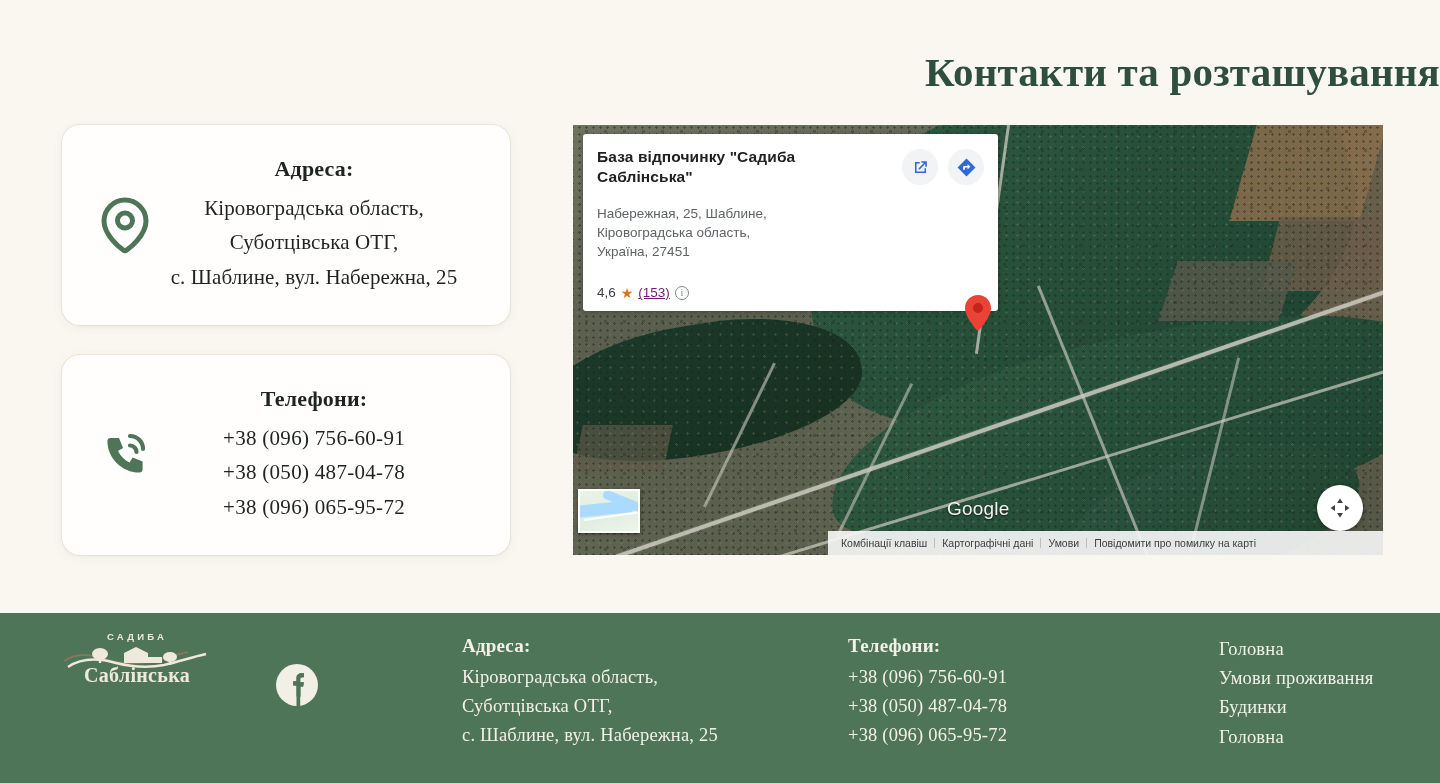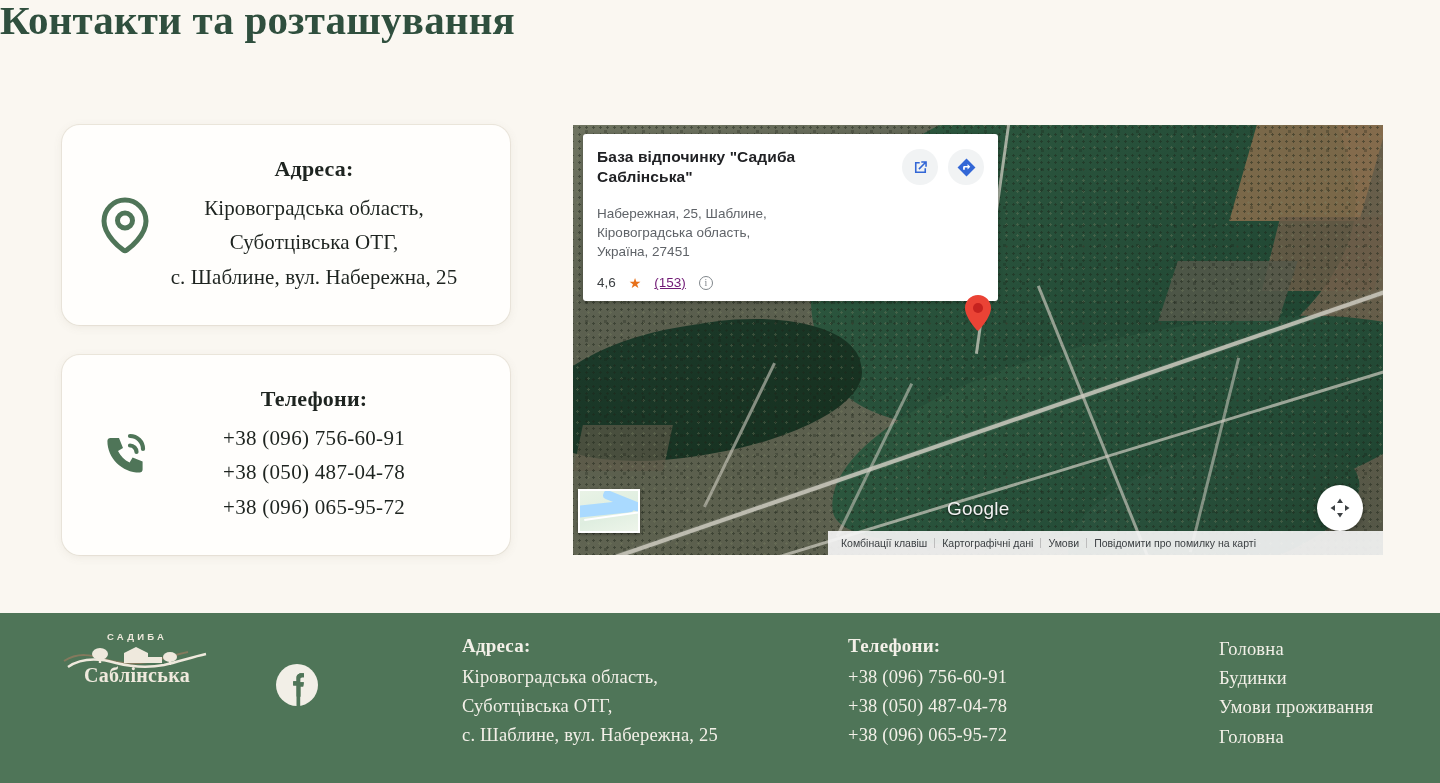--- a/index.html
+++ b/index.html
@@ -12,26 +12,27 @@
   }
 
   body {
     background: #faf7f1;
     font-family: "Liberation Serif", "DejaVu Serif", serif;
     position: relative;
   }
 
   
   .page-title {
-    text-align: left;
+    text-align: right;
     font-family: "Liberation Serif", "DejaVu Serif", serif;
     font-size: 41px;
     font-weight: 700;
     color: #2f4f3e;
     letter-spacing: 0.2px;
+    padding-top: 52px;
     line-height: 1;
   }
 
   
   .content {
     position: absolute;
     top: 125px;
     left: 0;
     width: 1440px;
     height: 440px;
@@ -226,22 +227,22 @@
   }
   .mi-actions { display: flex; gap: 10px; margin-left: 10px; padding-top: 2px; }
   .mi-btn {
     width: 36px; height: 36px;
     border-radius: 50%;
     background: #f1f3f4;
     display: flex; align-items: center; justify-content: center;
     color: #3367d6;
   }
   .mi-rating {
-    display: flex; align-items: center; gap: 13px;
-    margin-top: 14px;
+    display: flex; align-items: center; gap: 5px;
+    margin-top: 24px;
     font-size: 13.5px;
     color: #3c4043;
     font-family: "Liberation Sans", "DejaVu Sans", sans-serif;
   }
   .mi-star { color: #e7711b; font-size: 14px; line-height: 1; }
   .mi-count { color: #701a75; text-decoration: underline; }
   .mi-info-dot {
     width: 14px; height: 14px; border-radius: 50%;
     border: 1.3px solid #80868b;
     color: #80868b;
@@ -571,19 +572,19 @@
 
     <div class="footer-col fc-phones">
       <div class="fc-heading">Телефони:</div>
       <div class="fc-line">+38 (096) 756-60-91</div>
       <div class="fc-line">+38 (050) 487-04-78</div>
       <div class="fc-line">+38 (096) 065-95-72</div>
     </div>
 
     <nav class="footer-col fc-nav">
       <a class="fc-link">Головна</a>
+      <a class="fc-link">Умови проживання</a>
       <a class="fc-link">Будинки</a>
-      <a class="fc-link">Умови проживання</a>
       <a class="fc-link">Головна</a>
     </nav>
 
   </div>
 </footer>
 
 </body></html>

